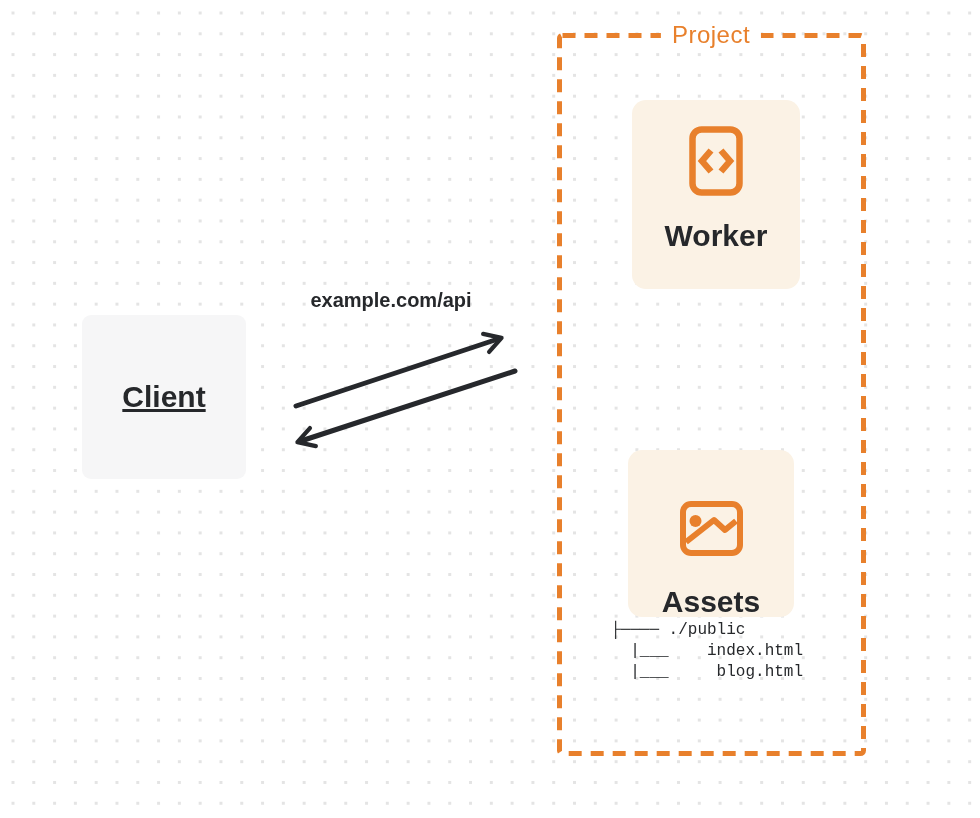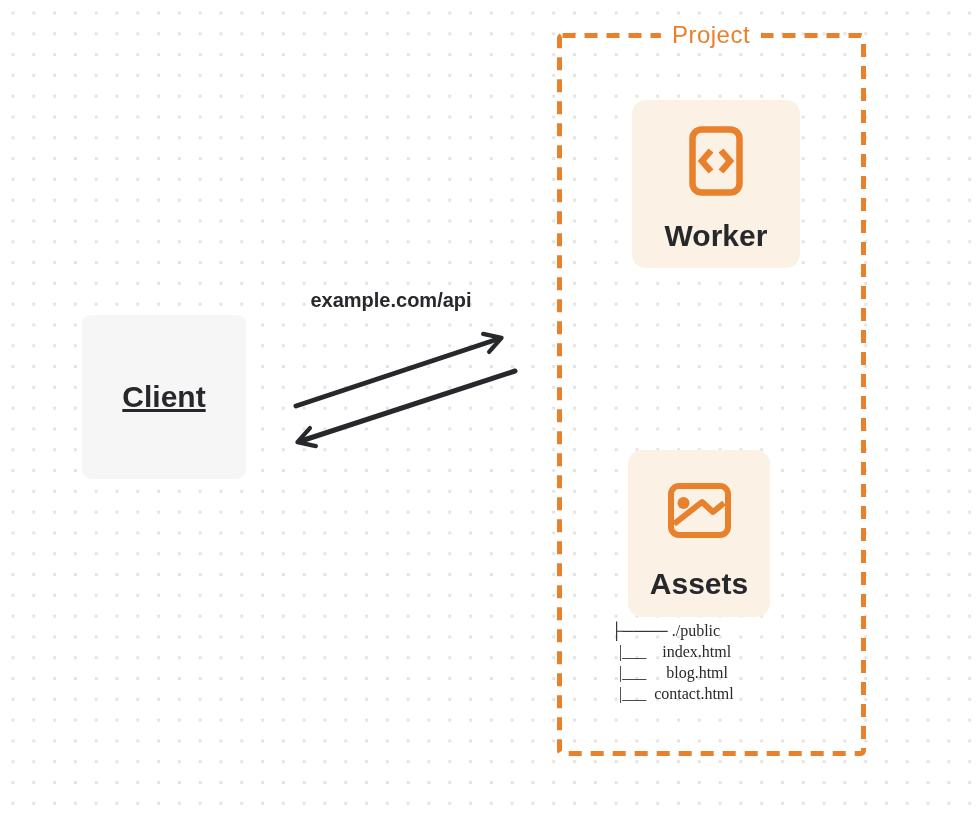--- a/index.html
+++ b/index.html
@@ -60,22 +60,22 @@
   }
 
   .node {
     position: absolute;
     background: var(--panel-fill, #FBF2E5);
     border-radius: 14px;
     display: flex;
     flex-direction: column;
     align-items: center;
   }
-  .node.worker { left: 632px; top: 100px; width: 168px; height: 168px; }
-  .node.assets { left: 628px; top: 450px; width: 142px; height: 167px; }
+  .node.worker { left: 632px; top: 100px; width: 168px; height: 189px; }
+  .node.assets { left: 628px; top: 450px; width: 166px; height: 167px; justify-content: flex-end; }
   .node.worker .node-icon { margin-top: 26px; }
   .node.assets .node-icon { margin-top: 33px; }
   .node.worker .node-label { margin-top: 25px; }
   .node.assets .node-label { margin-top: 31px; }
   .node-label {
     color: var(--text-dark, #26282B);
     font-size: 30px;
     font-weight: 700;
     line-height: 1;
   }
@@ -107,21 +107,21 @@
     color: var(--text-dark, #26282B);
     font-size: 20px;
     font-weight: 700;
     white-space: nowrap;
   }
 
   .tree {
     position: absolute;
     left: 611px;
     top: 620px;
-    font-family: Liberation Serif, serif;
+    font-family: Liberation Mono, monospace;
     font-size: 16px;
     line-height: 21px;
     color: var(--text-dark, #26282B);
     white-space: pre;
   }
   .tree div { white-space: pre; }
 </style>
 </head>
 <body>
 
@@ -157,15 +157,15 @@
 
   <div class="node assets">
     <svg class="node-icon" width="63" height="55" viewBox="0 0 63 55" xmlns="http://www.w3.org/2000/svg">
       <rect class="icon-stroke" x="3" y="3" width="57" height="49" rx="8" stroke-width="6"></rect>
       <circle class="icon-fill" cx="15.5" cy="20" r="6"></circle>
       <path class="icon-stroke" d="M6,41 L34,19 L45,29 L56,20" stroke-width="6" stroke-linejoin="round" stroke-linecap="butt"></path>
     </svg>
     <span class="node-label">Assets</span>
   </div>
 
-  <pre class="tree"><div>├──── ./public</div><div>  |___    index.html</div><div>  |___     blog.html</div><div>  |___  contact.html</div></pre>
+  <pre class="tree"><div>├──── ./public</div><div>  |___    index.html</div><div>  |___     blog.html</div></pre>
 
 </div>
 
 </body></html>

